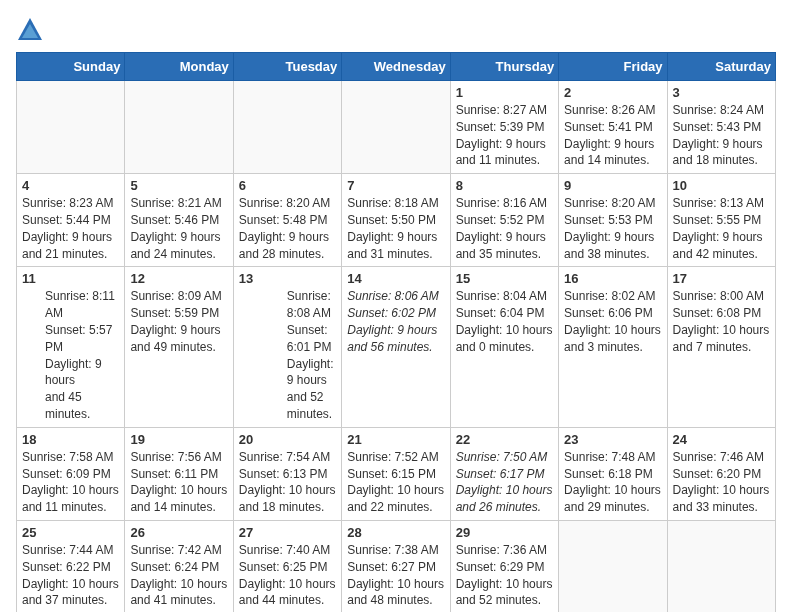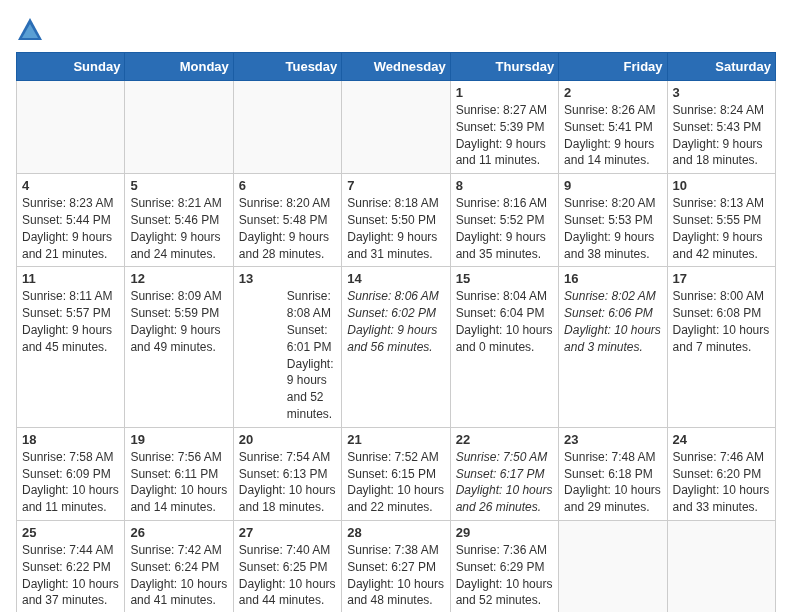--- a/index.html
+++ b/index.html
@@ -189,21 +189,21 @@
           <span class="day-num">10</span>
           <div class="day-info" style="white-space: pre-line;">Sunrise: 8:13 AM
 Sunset: 5:55 PM
 Daylight: 9 hours
 and 42 minutes.</div>
         </td>
       </tr>
       <tr>
         <td>
           <span class="day-num">11</span>
-          <div class="day-info" style="white-space: pre-line;">Sunrise: 8:11 AM
+          <div class="day-info" style="white-space: pre-line; margin-left: 23px;">Sunrise: 8:11 AM
 Sunset: 5:57 PM
 Daylight: 9 hours
 and 45 minutes.</div>
         </td>
         <td>
           <span class="day-num">12</span>
           <div class="day-info" style="white-space: pre-line;">Sunrise: 8:09 AM
 Sunset: 5:59 PM
 Daylight: 9 hours
 and 49 minutes.</div>
@@ -224,21 +224,21 @@
         </td>
         <td>
           <span class="day-num">15</span>
           <div class="day-info" style="white-space: pre-line;">Sunrise: 8:04 AM
 Sunset: 6:04 PM
 Daylight: 10 hours
 and 0 minutes.</div>
         </td>
         <td>
           <span class="day-num">16</span>
-          <div class="day-info" style="white-space: pre-line; font-style: italic;">Sunrise: 8:02 AM
+          <div class="day-info" style="white-space: pre-line;">Sunrise: 8:02 AM
 Sunset: 6:06 PM
 Daylight: 10 hours
 and 3 minutes.</div>
         </td>
         <td>
           <span class="day-num">17</span>
           <div class="day-info" style="white-space: pre-line;">Sunrise: 8:00 AM
 Sunset: 6:08 PM
 Daylight: 10 hours
 and 7 minutes.</div>

